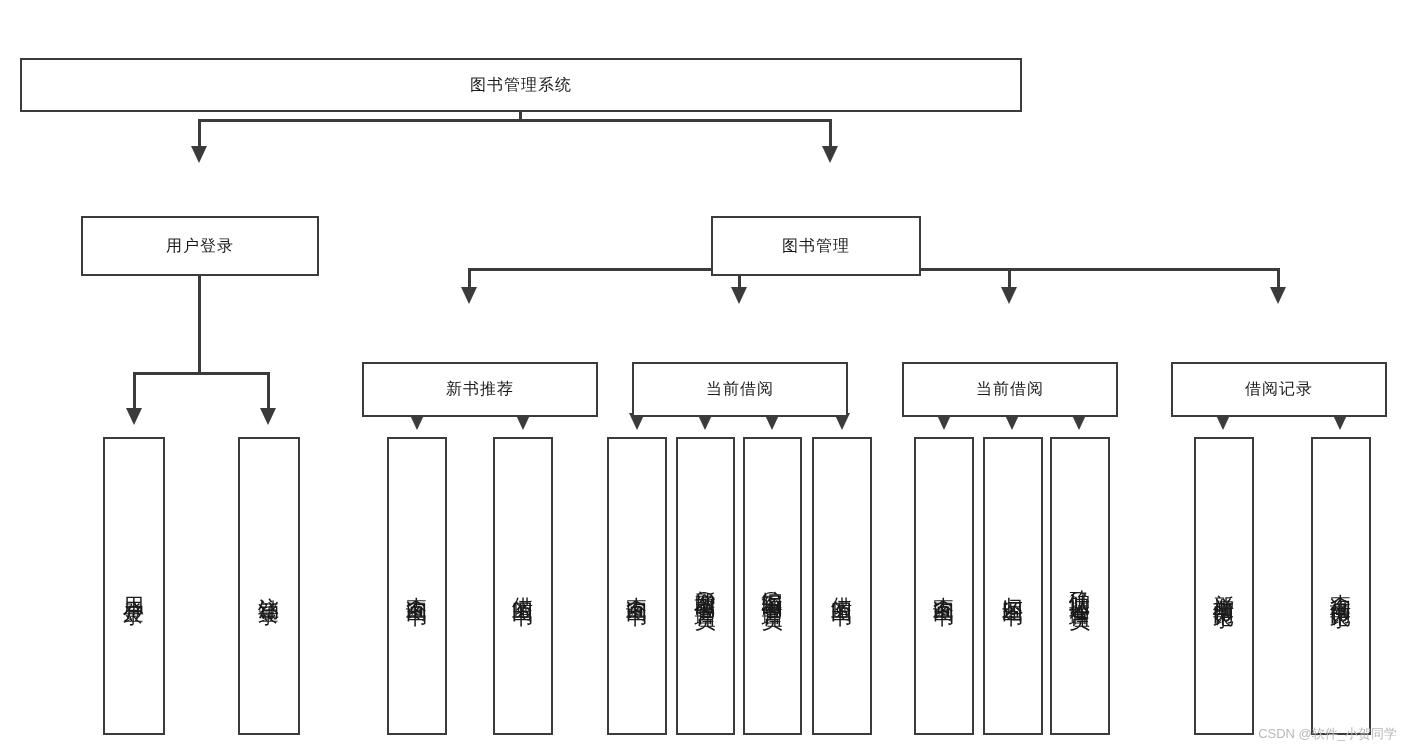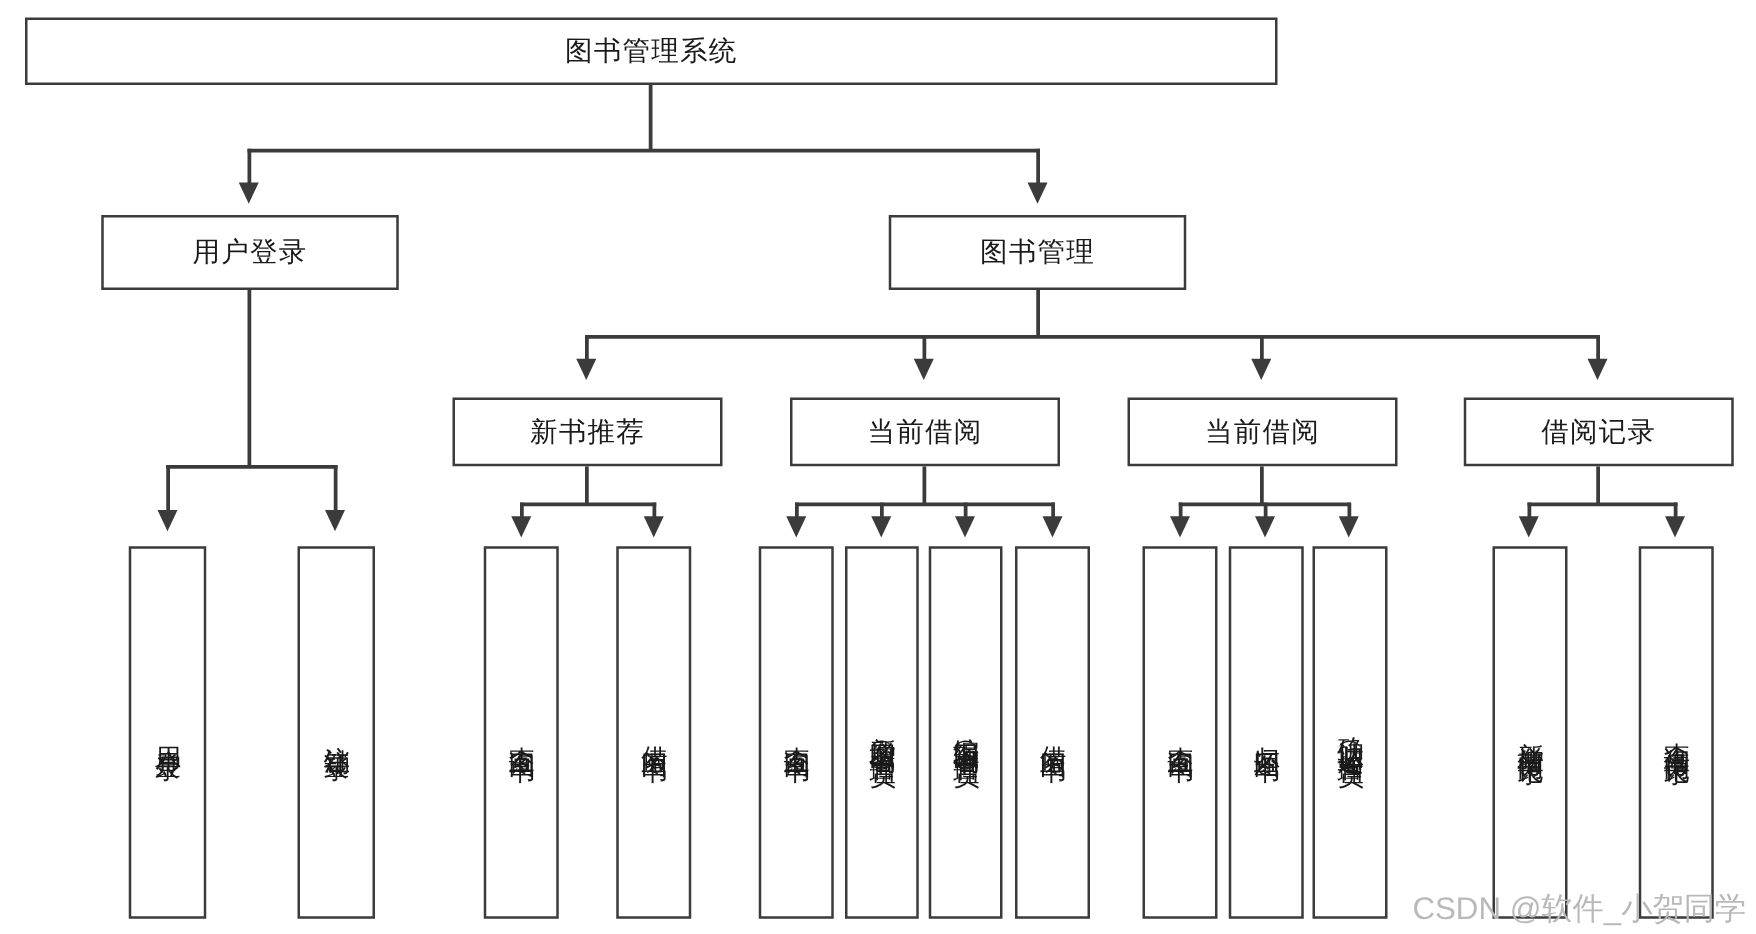--- a/index.html
+++ b/index.html
@@ -22,22 +22,23 @@
     box-sizing: border-box;
     border: 2px solid #3b3b3b;
     background: #ffffff;
     display: flex;
     align-items: center;
     justify-content: center;
     color: #1a1a1a;
     z-index: 3;
   }
   .node.h {
-    font-size: 22px;
+    font-size: 16px;
     letter-spacing: 1px;
+    margin-top: 44px;
   }
   .node.v {
     writing-mode: vertical-rl;
     text-orientation: upright;
     font-size: 21px;
     letter-spacing: 3px;
     padding-top: 4px;
     padding-bottom: 4px;
     line-height: 1;
   }
@@ -60,21 +61,21 @@
     height: 0;
     border-left: 8px solid transparent;
     border-right: 8px solid transparent;
     border-top: 17px solid #3b3b3b;
     z-index: 2;
   }
   #watermark {
     position: absolute;
     right: 8px;
     bottom: 4px;
-    font-size: 25px;
+    font-size: 13px;
     color: #b9b9b9;
     z-index: 6;
     white-space: nowrap;
     pointer-events: none;
   }
 </style>
 </head>
 <body>
 
 <div id="canvas">
@@ -88,21 +89,21 @@
   <div class="edge h" style="left:198px; top:119px; width:634px; height:3px;"></div>
 
   <div class="edge v" style="left:198px; top:119px; width:3px; height:30px;"></div>
   <div class="arrow" style="left:191px; top:146px;"></div>
   <div class="edge v" style="left:829px; top:119px; width:3px; height:30px;"></div>
   <div class="arrow" style="left:822px; top:146px;"></div>
 
   <div class="node h" style="left:81px; top:172px; width:238px; height:60px;">
     <span>用户登录</span>
   </div>
-  <div class="node h" style="left:711px; top:172px; width:238px; height:60px;">
+  <div class="node h" style="left:711px; top:172px; width:210px; height:60px;">
     <span>图书管理</span>
   </div>
 
   <div class="edge v" style="left:198px; top:232px; width:3px; height:141px;"></div>
   <div class="edge h" style="left:133px; top:372px; width:137px; height:3px;"></div>
   <div class="edge v" style="left:133px; top:372px; width:3px; height:38px;"></div>
   <div class="arrow" style="left:126px; top:408px;"></div>
   <div class="edge v" style="left:267px; top:372px; width:3px; height:38px;"></div>
   <div class="arrow" style="left:260px; top:408px;"></div>
 
@@ -110,21 +111,21 @@
   <div class="edge h" style="left:468px; top:268px; width:812px; height:3px;"></div>
   <div class="edge v" style="left:468px; top:268px; width:3px; height:20px;"></div>
   <div class="arrow" style="left:461px; top:287px;"></div>
   <div class="edge v" style="left:738px; top:268px; width:3px; height:20px;"></div>
   <div class="arrow" style="left:731px; top:287px;"></div>
   <div class="edge v" style="left:1008px; top:268px; width:3px; height:20px;"></div>
   <div class="arrow" style="left:1001px; top:287px;"></div>
   <div class="edge v" style="left:1277px; top:268px; width:3px; height:20px;"></div>
   <div class="arrow" style="left:1270px; top:287px;"></div>
 
-  <div class="node h" style="left:362px; top:318px; width:216px; height:55px;">
+  <div class="node h" style="left:362px; top:318px; width:236px; height:55px;">
     <span>新书推荐</span>
   </div>
   <div class="node h" style="left:632px; top:318px; width:216px; height:55px;">
     <span>当前借阅</span>
   </div>
   <div class="node h" style="left:1171px; top:318px; width:216px; height:55px;">
     <span>借阅记录</span>
   </div>
   <div class="node h" style="left:902px; top:318px; width:216px; height:55px;">
     <span>当前借阅</span>

